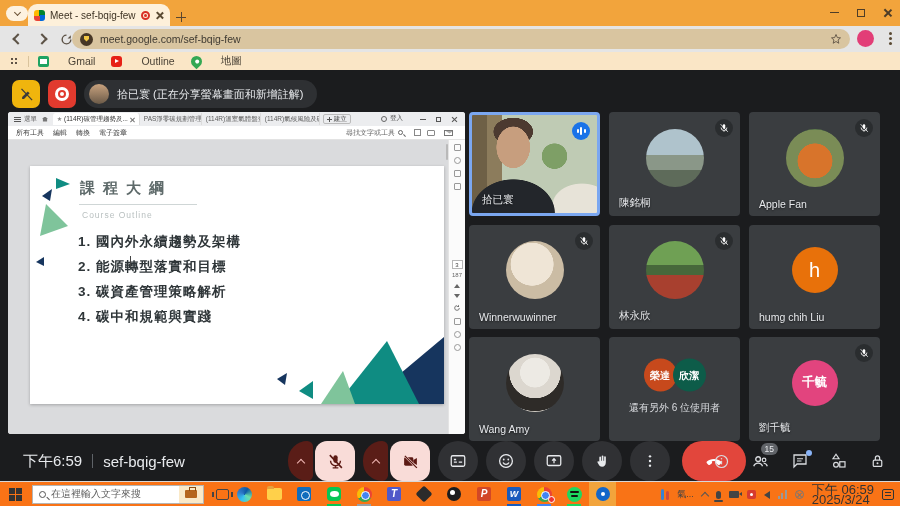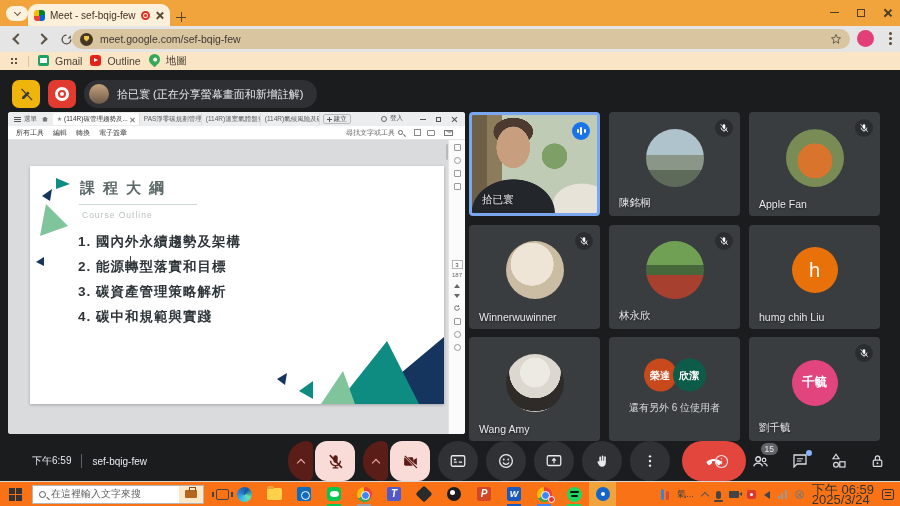--- a/index.html
+++ b/index.html
@@ -36,21 +36,21 @@
 .reload{margin-left:14px}
 .urlbar{position:absolute;left:72px;top:3px;width:778px;height:20px;border-radius:10px;background:#D9C5A0;display:flex;align-items:center;padding:0 8px;gap:7px}
 .tune{width:13px;height:13px;border-radius:50%;background:#473726;position:relative}
 .tune::after{content:"";position:absolute;left:4px;top:3px;width:5px;height:6px;background:#F2C744;clip-path:polygon(0 0,100% 0,100% 60%,50% 100%,0 60%)}
 .urltext{font-size:10.5px;color:#3f3a31;flex:1}
 .avatarc{position:absolute;right:26px;top:4px;width:17px;height:17px;border-radius:50%;background:#E23E77}
 .kebab{position:absolute;right:8px;top:6px;width:3px;height:3px;border-radius:50%;background:#5a4a33;box-shadow:0 5px 0 #5a4a33,0 10px 0 #5a4a33}
 .bookmarks{position:absolute;left:0;top:52px;width:900px;height:18px;background:#FAE6C6;display:flex;align-items:center;font-size:10.5px;color:#4a4236}
 .appsgrid{width:9px;height:9px;margin-left:10px;background:radial-gradient(circle,#5f5347 1px,transparent 1.2px);background-size:4px 4px}
 .bdiv{width:1px;height:11px;background:#d9c39c;margin:0 9px}
-.bm{display:flex;align-items:flex-start;gap:6px;margin-right:8px}
+.bm{display:flex;align-items:center;gap:19px;margin-right:16px}
 .bmic{width:11px;height:11px;border-radius:2px}
 .gmailic{background:#1EA362;position:relative}
 .gmailic::after{content:"";position:absolute;left:2px;top:3px;width:7px;height:5px;background:#fff}
 .ytic{background:#E62117;position:relative;border-radius:3px}
 .ytic::after{content:"";position:absolute;left:4px;top:3px;border-left:4px solid #fff;border-top:2.5px solid transparent;border-bottom:2.5px solid transparent}
 .mapic{background:#34A853;border-radius:50% 50% 50% 0;transform:rotate(-45deg);position:relative}
 .mapic::after{content:"";position:absolute;left:3.5px;top:3.5px;width:4px;height:4px;border-radius:50%;background:#fff}
 
 
 .meet{position:absolute;left:0;top:70px;width:900px;height:411px;background:#1B1C1E}
@@ -133,21 +133,21 @@
 .speak{position:absolute;right:7px;top:7px;width:18px;height:18px;border-radius:50%;background:#1A73E8;display:flex;align-items:center;justify-content:center;gap:1.5px}
 .speak span{width:2px;background:#fff;border-radius:1px}
 .sb1{height:4px}.sb2{height:8px}.sb3{height:4px}
 .gwrap{position:absolute;left:50%;top:37%;transform:translate(-50%,-50%);display:flex}
 .gc{width:33px;height:33px;border-radius:50%;display:flex;align-items:center;justify-content:center;color:#fff;font-size:10px;font-weight:bold}
 .g1{background:#C7491C}.g2{background:#0D5C49;margin-left:-4px}
 .gmore{position:absolute;left:0;right:0;top:62%;text-align:center;font-size:10px;color:#DADCE0}
 
 
 .ctlbar{position:absolute;left:0;top:371px;width:900px;height:40px;display:flex;align-items:center}
-.ctlleft{position:absolute;left:32px;display:flex;align-items:center;gap:10px;font-size:10px;color:#E8EAED}
+.ctlleft{position:absolute;left:23px;display:flex;align-items:center;gap:10px;font-size:15px;color:#E8EAED}
 .ctldiv{width:1px;height:14px;background:#5f6368}
 .ctr{position:absolute;left:288px;display:flex;align-items:center;gap:8px}
 .grp{display:flex;align-items:center;gap:2px}
 .chevseg{width:25px;height:40px;background:#5A1D17;border-radius:20px 6px 6px 20px;display:flex;align-items:center;justify-content:center}
 .chevup{width:6px;height:6px;border-left:1.7px solid #F2B8B5;border-top:1.7px solid #F2B8B5;transform:rotate(45deg);margin-top:3px}
 .pinkbtn{width:40px;height:40px;background:#F9DCD8;border-radius:12px;display:flex;align-items:center;justify-content:center}
 .cbtn{width:40px;height:40px;border-radius:50%;background:#303134;display:flex;align-items:center;justify-content:center}
 .endbtn{width:64px;height:40px;border-radius:20px;background:#E2463C;display:flex;align-items:center;justify-content:center;margin-left:4px}
 .rgt{position:absolute;right:14px;display:flex;align-items:center;gap:21px}
 .rbadge{position:absolute;top:-9px;right:-8px;background:#606368;color:#E8EAED;font-size:8.5px;border-radius:7px;padding:1px 4px}

